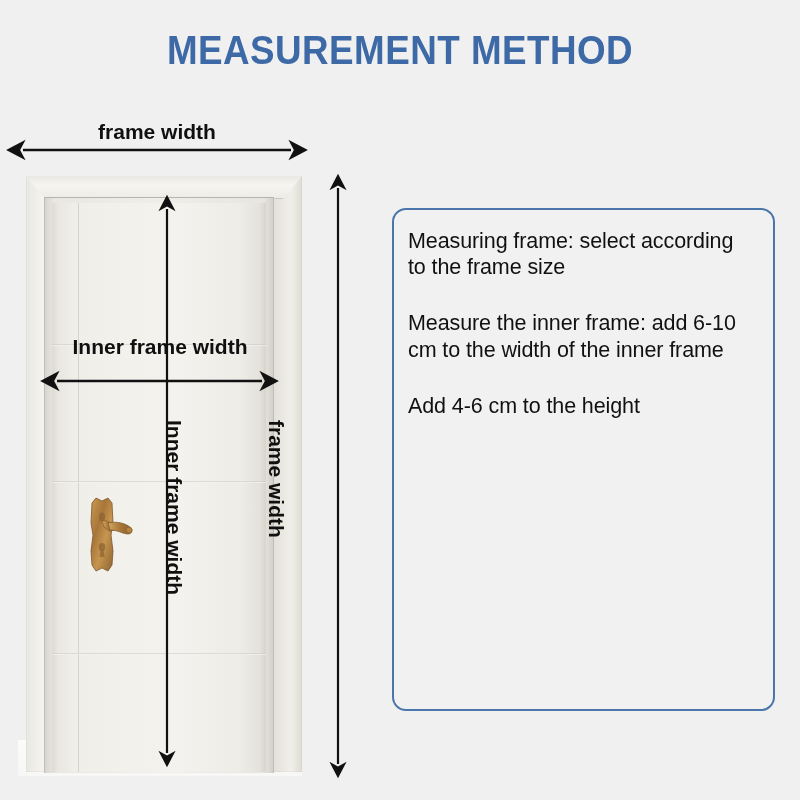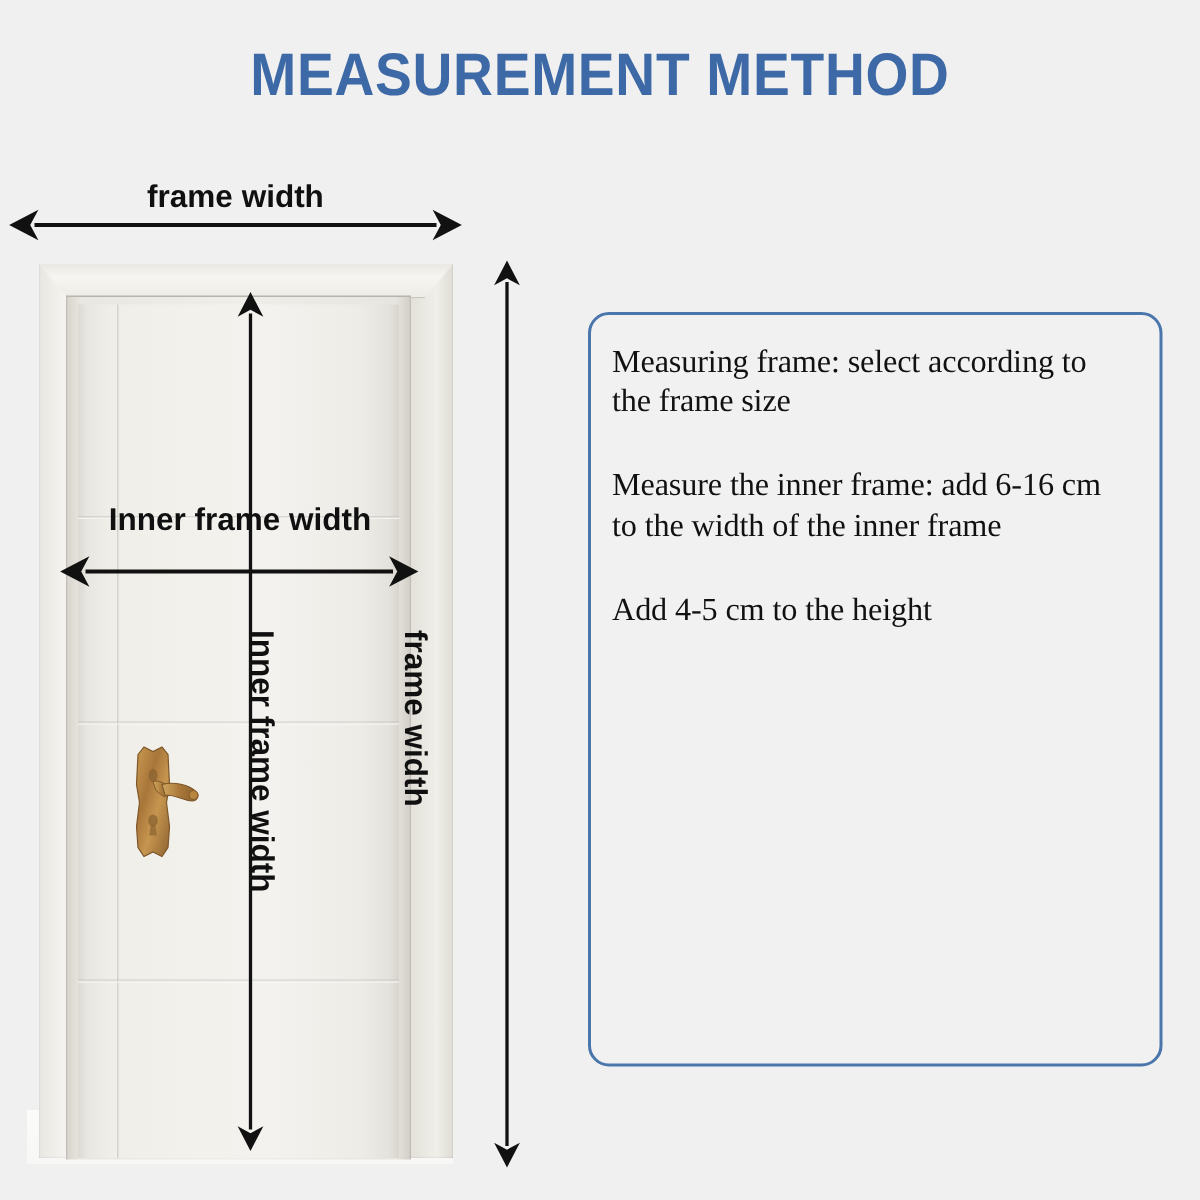--- a/index.html
+++ b/index.html
@@ -173,21 +173,21 @@
     width: 383px;
     height: 503px;
     box-sizing: border-box;
     border: 2px solid #4a76ac;
     border-radius: 14px;
     background: #f1f1f1;
     padding: 18px 10px 10px 14px;
   }
   #info-panel p {
     margin: 0 16px 30px 0;
-    font-family: Liberation Serif, serif;
+    font-family: Liberation Sans, sans-serif;
     font-size: 21.5px;
     line-height: 1.22;
     color: #111111;
     letter-spacing: -0.1px;
   }
   #info-panel p:last-child {
     margin-bottom: 0;
   }
 </style>
 </head>
@@ -263,15 +263,15 @@
 <div class="dim-label" id="label-frame-width-top">frame width</div>
 
 <div class="dim-label" id="label-inner-frame-width-h">Inner frame width</div>
 
 <div class="dim-label" id="label-frame-width-v">frame width</div>
 
 <div class="dim-label" id="label-inner-frame-width-v">Inner frame width</div>
 
 <div id="info-panel">
   <p>Measuring frame: select according to the frame size</p>
-  <p>Measure the inner frame: add 6-16 cm to the width of the inner frame</p>
-  <p>Add 4-5 cm to the height</p>
+  <p>Measure the inner frame: add 6-10 cm to the width of the inner frame</p>
+  <p>Add 4-6 cm to the height</p>
 </div>
 
 </body></html>

